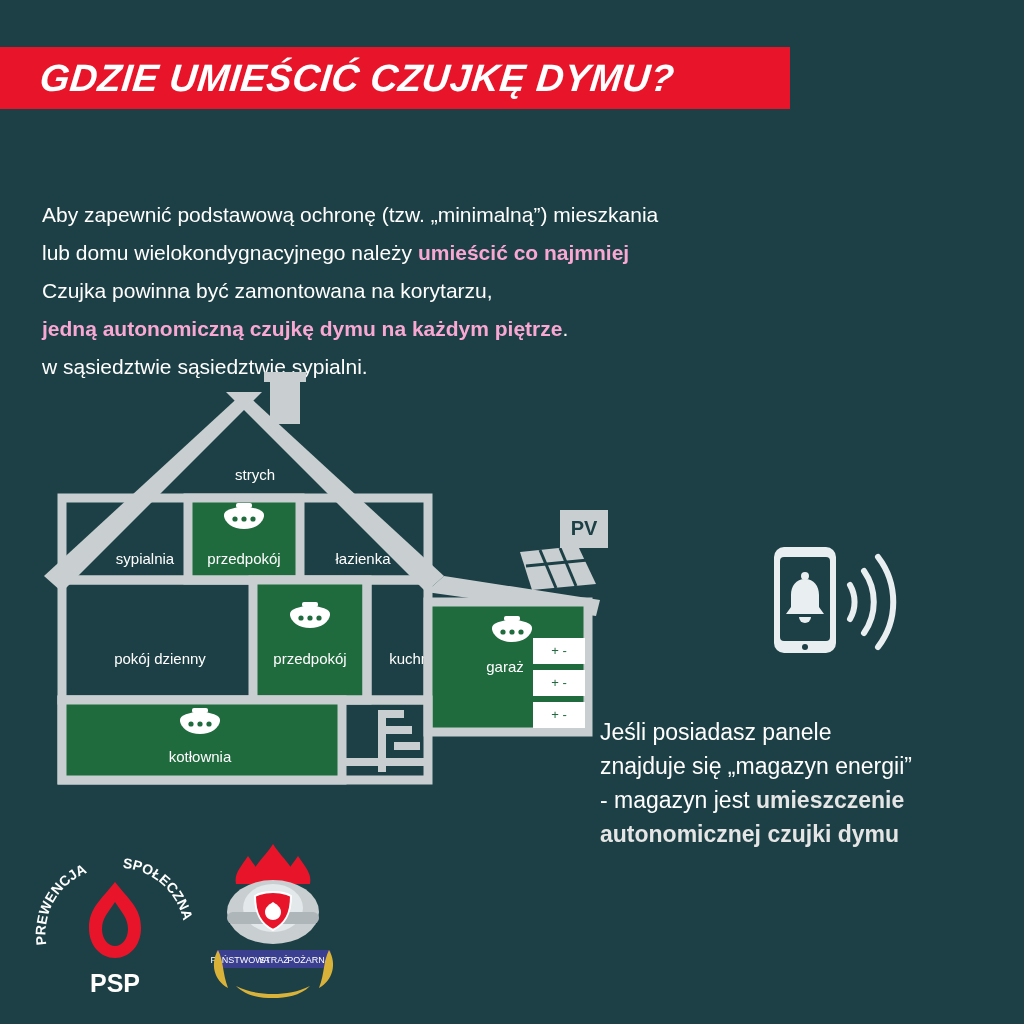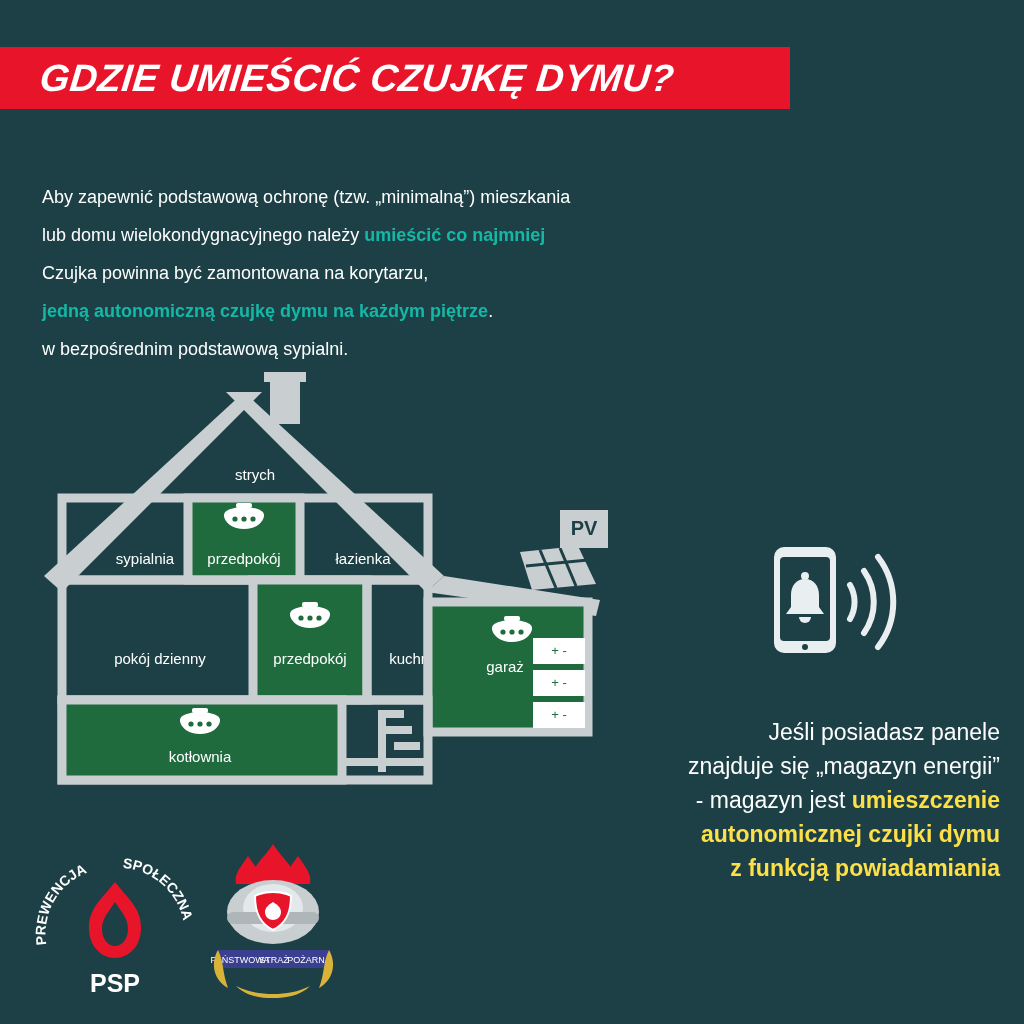--- a/index.html
+++ b/index.html
@@ -20,42 +20,42 @@
   .header-title{
     margin-left:40px;
     font-size:38px;font-weight:bold;letter-spacing:0.5px;
     font-style:italic;
     text-transform:uppercase;
     white-space:nowrap;
     transform:skewX(-6deg);
   }
   
   .intro{
-    position:absolute;left:42px;top:178px;width:880px;
-    font-size:18px;line-height:38px;
-  }
-  .intro .hl{color:#14b8a6;font-weight:bold;text-align:right;}
+    position:absolute;left:42px;top:196px;width:880px;
+    font-size:21px;line-height:38px;
+  }
+  .intro .hl{color:#f9a8d4;font-weight:bold;text-align:right;}
   
   .house{
     position:absolute;left:40px;top:370px;width:640px;height:440px;
   }
   .house svg{display:block;}
   .room-label{
     fill:#ffffff;font-family:"Liberation Sans",sans-serif;font-size:15px;
     text-anchor:middle;dominant-baseline:middle;
   }
   
   .phone-wrap{
     position:absolute;left:770px;top:545px;width:170px;height:130px;
   }
   .right-text{
     position:absolute;left:600px;top:715px;width:400px;
-    text-align:right;font-size:23px;line-height:34px;
-  }
-  .right-text .hl{color:#fde047;font-weight:bold;}
+    text-align:left;font-size:23px;line-height:34px;
+  }
+  .right-text .hl{color:#e5e5e5;font-weight:bold;}
   
   .logo-psp{position:absolute;left:30px;top:840px;width:170px;height:160px;}
   .logo-straz{position:absolute;left:196px;top:838px;width:155px;height:165px;}
 </style>
 </head>
 <body>
 
 <div class="header-bar">
   <div class="header-title">GDZIE UMIEŚCIĆ CZUJKĘ DYMU?</div>
 </div>
@@ -67,21 +67,21 @@
   <div>
     <span>lub domu wielokondygnacyjnego należy </span><span class="hl">umieścić co najmniej</span>
   </div>
   <div>
     <span>Czujka powinna być zamontowana na korytarzu,</span>
   </div>
   <div>
     <span class="hl">jedną autonomiczną czujkę dymu na każdym piętrze</span><span>.</span>
   </div>
   <div>
-    <span>w bezpośrednim podstawową sypialni.</span>
+    <span>w sąsiedztwie sąsiedztwie sypialni.</span>
   </div>
 </div>
 
 <div class="house">
 <svg width="640" height="440" viewBox="0 0 640 440" xmlns="http://www.w3.org/2000/svg">
   <defs>
     <g id="detector">
       <ellipse cx="0" cy="0" rx="20" ry="8" fill="#ffffff"></ellipse>
       <path d="M-20,0 a20,14 0 0 0 40,0 Z" fill="#ffffff"></path>
       <rect x="-8" y="-12" width="16" height="5" rx="2" fill="#ffffff"></rect>
@@ -183,21 +183,20 @@
     <path d="M108,12 a74,74 0 0 1 0,90"></path>
   </g>
 </svg>
 </div>
 
 <div class="right-text">
   <div><span>Jeśli posiadasz panele</span></div>
   <div><span>znajduje się „magazyn energii”</span></div>
   <div><span>- magazyn jest </span><span class="hl">umieszczenie</span></div>
   <div><span class="hl">autonomicznej czujki dymu</span></div>
-  <div><span class="hl">z funkcją powiadamiania</span></div>
 </div>
 
 <div class="logo-psp">
 <svg width="170" height="160" viewBox="0 0 170 160" xmlns="http://www.w3.org/2000/svg">
   <defs>
     <path id="arcL" d="M18,112 A66,66 0 0 1 85,28" fill="none"></path>
     <path id="arcR" d="M85,28 A66,66 0 0 1 152,112" fill="none"></path>
   </defs>
   <text font-size="14" font-weight="bold" fill="#ffffff" font-family="Liberation Sans, sans-serif">
     <textPath href="#arcL" startOffset="6%">PREWENCJA</textPath>

